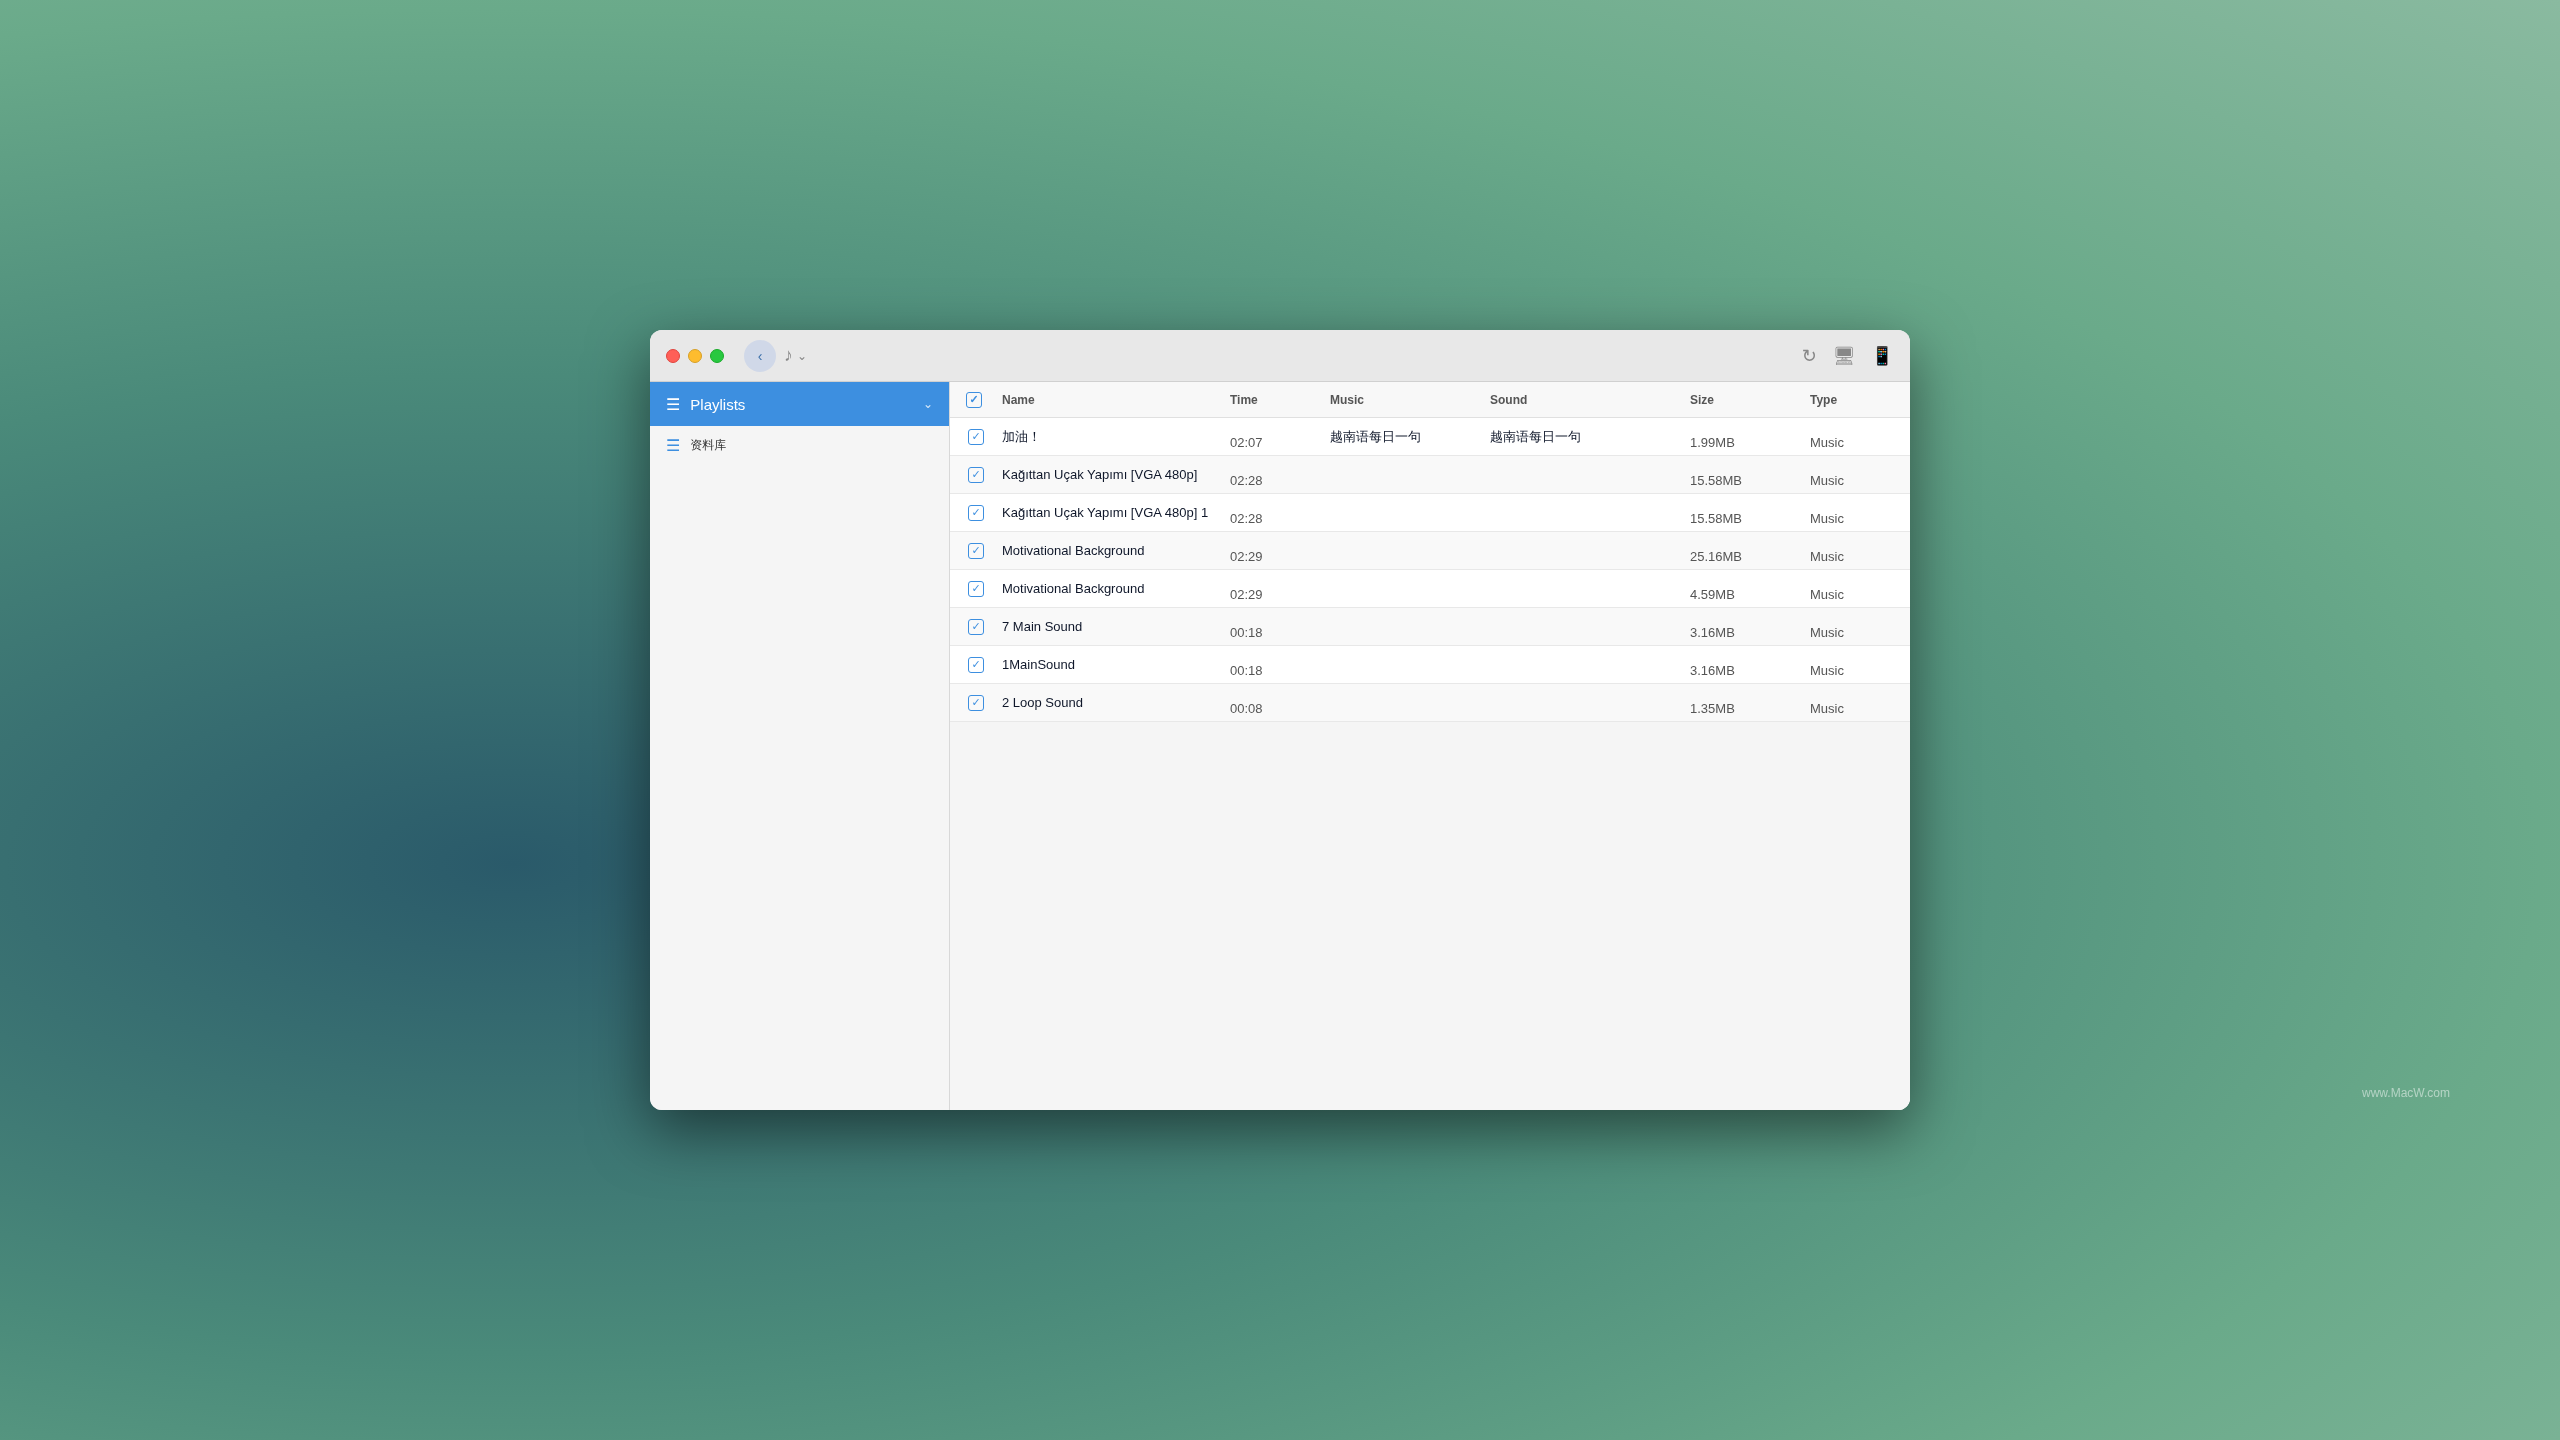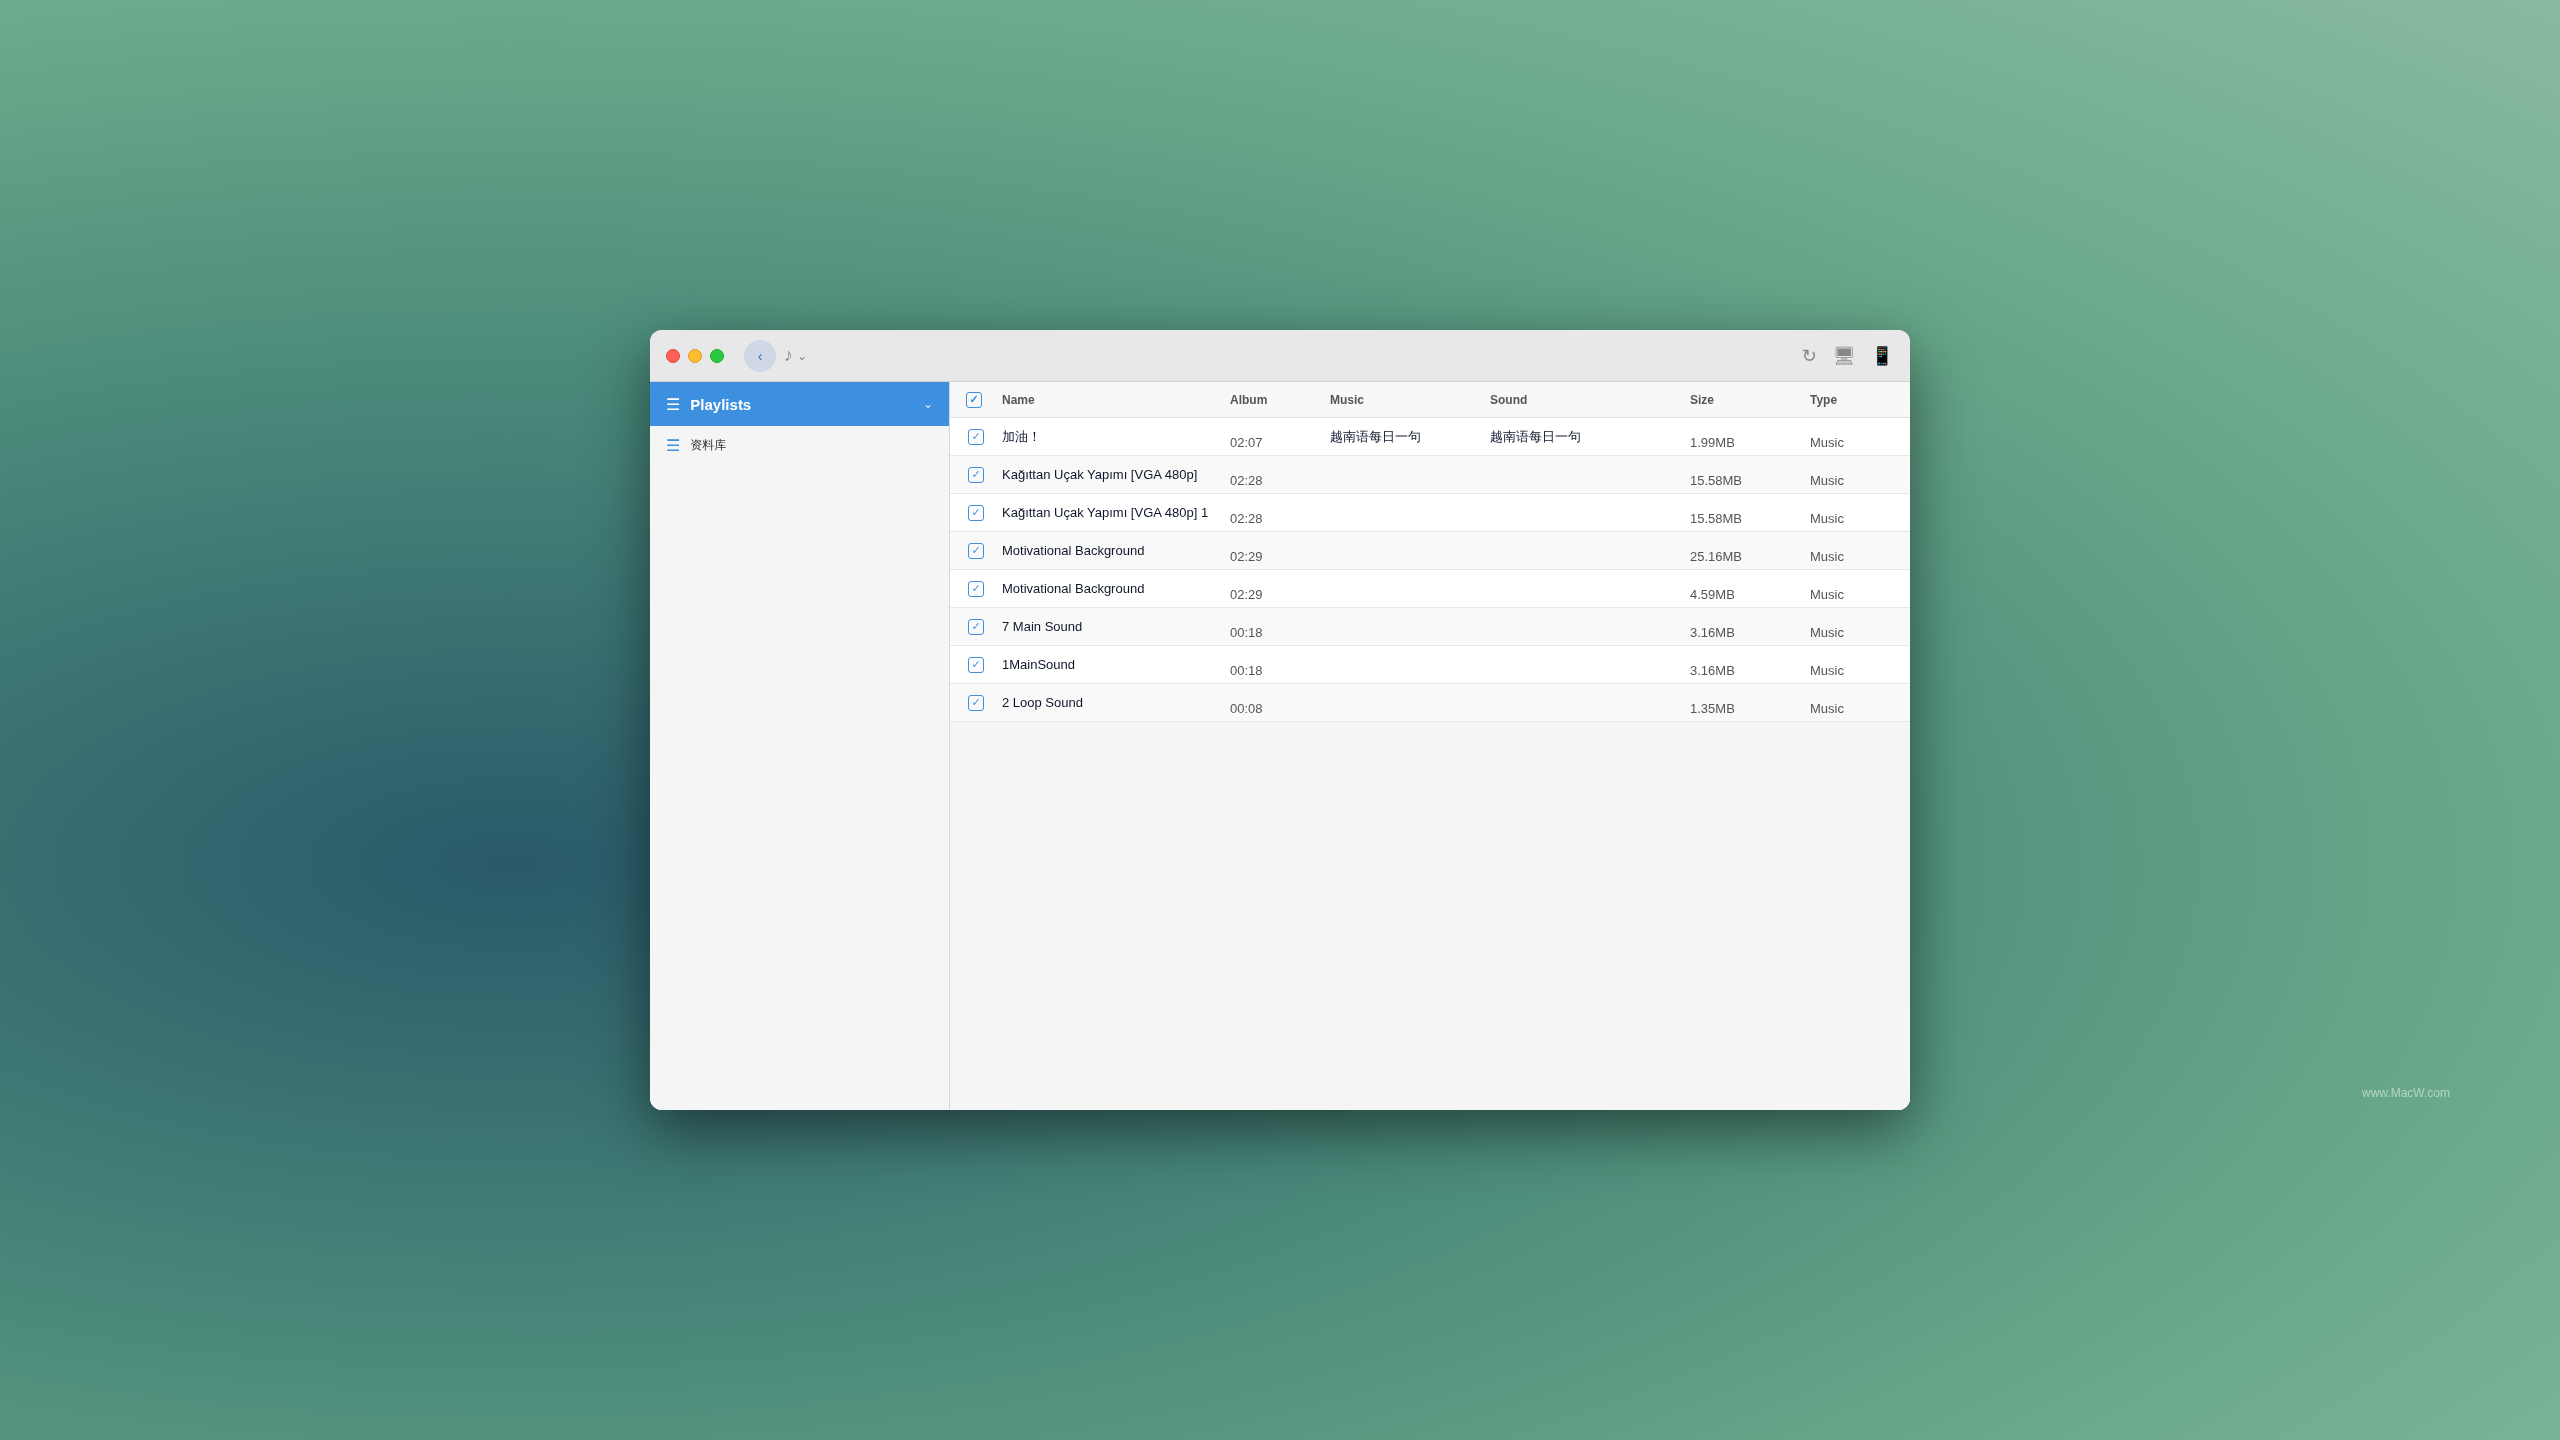--- a/index.html
+++ b/index.html
@@ -122,21 +122,21 @@
       cursor: pointer;
     }
 
     .sidebar-header-icon {
       font-size: 16px;
       color: white;
     }
 
     .sidebar-header-label {
       font-size: 15px;
-      font-weight: 700;
+      font-weight: 400;
       color: white;
       flex: 1;
     }
 
     .sidebar-header-chevron {
       font-size: 12px;
       color: rgba(255,255,255,0.8);
     }
 
     .sidebar-item {
@@ -284,21 +284,21 @@
       </div>
     </div>
 
     <div class="main-content">
 
       <div class="table-header">
         <div class="table-header-cell">
           <div style="width:16px;height:16px;border:1.5px solid #3d8fe0;border-radius:3px;display:flex;align-items:center;justify-content:center;color:#3d8fe0;font-size:11px;">✓</div>
         </div>
         <div class="table-header-cell">Name</div>
-        <div class="table-header-cell">Album</div>
+        <div class="table-header-cell">Time</div>
         <div class="table-header-cell">Music</div>
         <div class="table-header-cell">Sound</div>
         <div class="table-header-cell">Size</div>
         <div class="table-header-cell">Type</div>
       </div>
 
       <div class="table-body" id="table-body">
       <div class="table-row">
     <div class="checkbox-cell">
       <div class="checkbox-icon">✓</div>

